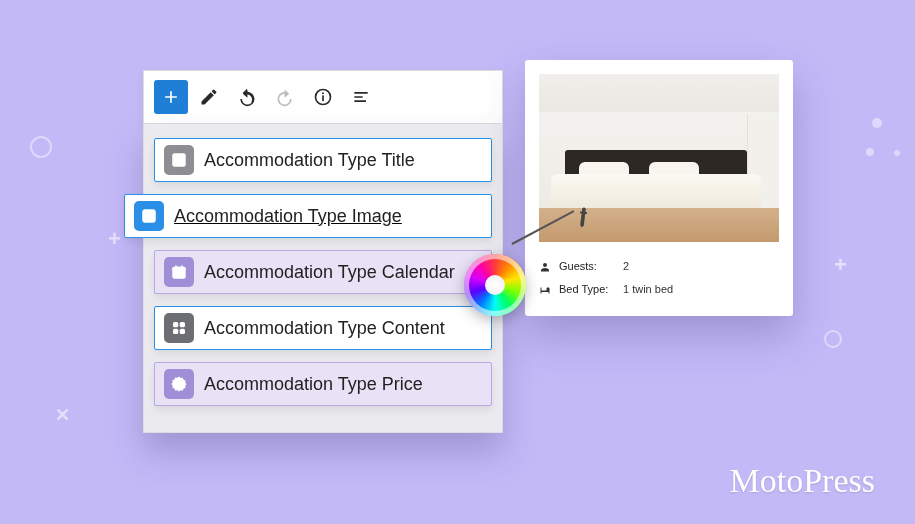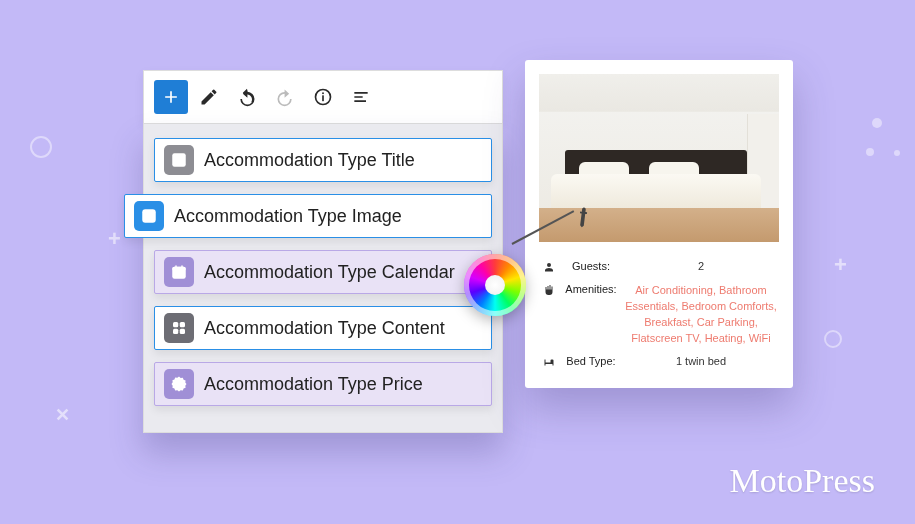--- a/index.html
+++ b/index.html
@@ -85,21 +85,21 @@
     align-items: center;
     height: 44px;
     background: #fff;
     border-radius: 2px;
     margin-bottom: 12px;
     box-shadow: 0 4px 8px rgba(0,0,0,0.08);
     position: relative;
   }
   .block.bordered { border: 1.5px solid #2a8fe6; }
   .block.purple { background: #e9e2f6; border: 1.5px solid #b9a8e6; }
-  .block.offset-left { left: -30px; width: calc(100% + 30px); }
+  .block.offset-left { left: -30px; width: calc(100% + 30px); text-decoration: underline; }
 
   .block-icon {
     width: 30px;
     height: 30px;
     border-radius: 5px;
     background: #8d8d93;
     color: #fff;
     display: flex;
     align-items: center;
     justify-content: center;
@@ -203,21 +203,20 @@
 
   .spec-table {
     margin-top: 14px;
     border-collapse: collapse;
   }
   .spec-table td {
     vertical-align: top;
     padding: 4px 0;
     font-size: 11px;
     color: #333;
-    text-align: center;
   }
   .spec-table td.icon-cell {
     width: 20px;
     padding-top: 5px;
   }
   .spec-table td.label-cell {
     width: 64px;
     color: #222;
   }
   .spec-table td.value-cell {
@@ -418,27 +417,20 @@
     <tbody>
         <tr>
       <td class="icon-cell"><svg viewBox="0 0 24 24">
               <path d="M12 12a4 4 0 1 0-4-4 4 4 0 0 0 4 4zm0 2c-3 0-8 1.5-8 4.5V21h16v-2.5c0-3-5-4.5-8-4.5z"></path>
             </svg></td>
       <td class="label-cell">Guests:</td>
       <td class="value-cell">2</td>
     </tr>
     <tr>
       <td class="icon-cell"><svg viewBox="0 0 24 24">
-              <path d="M13 2v9h-2V4H9v7H7V6H5v10a6 6 0 0 0 6 6h2a6 6 0 0 0 6-6V5h-2v6h-2V2h-2z"></path>
-            </svg></td>
-      <td class="label-cell">Amenities:</td>
-      <td class="value-cell"><span class="amen">Air Conditioning, Bathroom Essentials, Bedroom Comforts, Breakfast, Car Parking, Flatscreen TV, Heating, WiFi</span></td>
-    </tr>
-    <tr>
-      <td class="icon-cell"><svg viewBox="0 0 24 24">
               <path d="M3 7h2v6h10V9a2 2 0 0 1 2-2h2a2 2 0 0 1 2 2v10h-2v-3H5v3H3V7z"></path>
             </svg></td>
       <td class="label-cell">Bed Type:</td>
       <td class="value-cell">1 twin bed</td>
     </tr>
   </tbody>
     </table>
 </div>
 
 <div class="eyedrop-line"></div>

